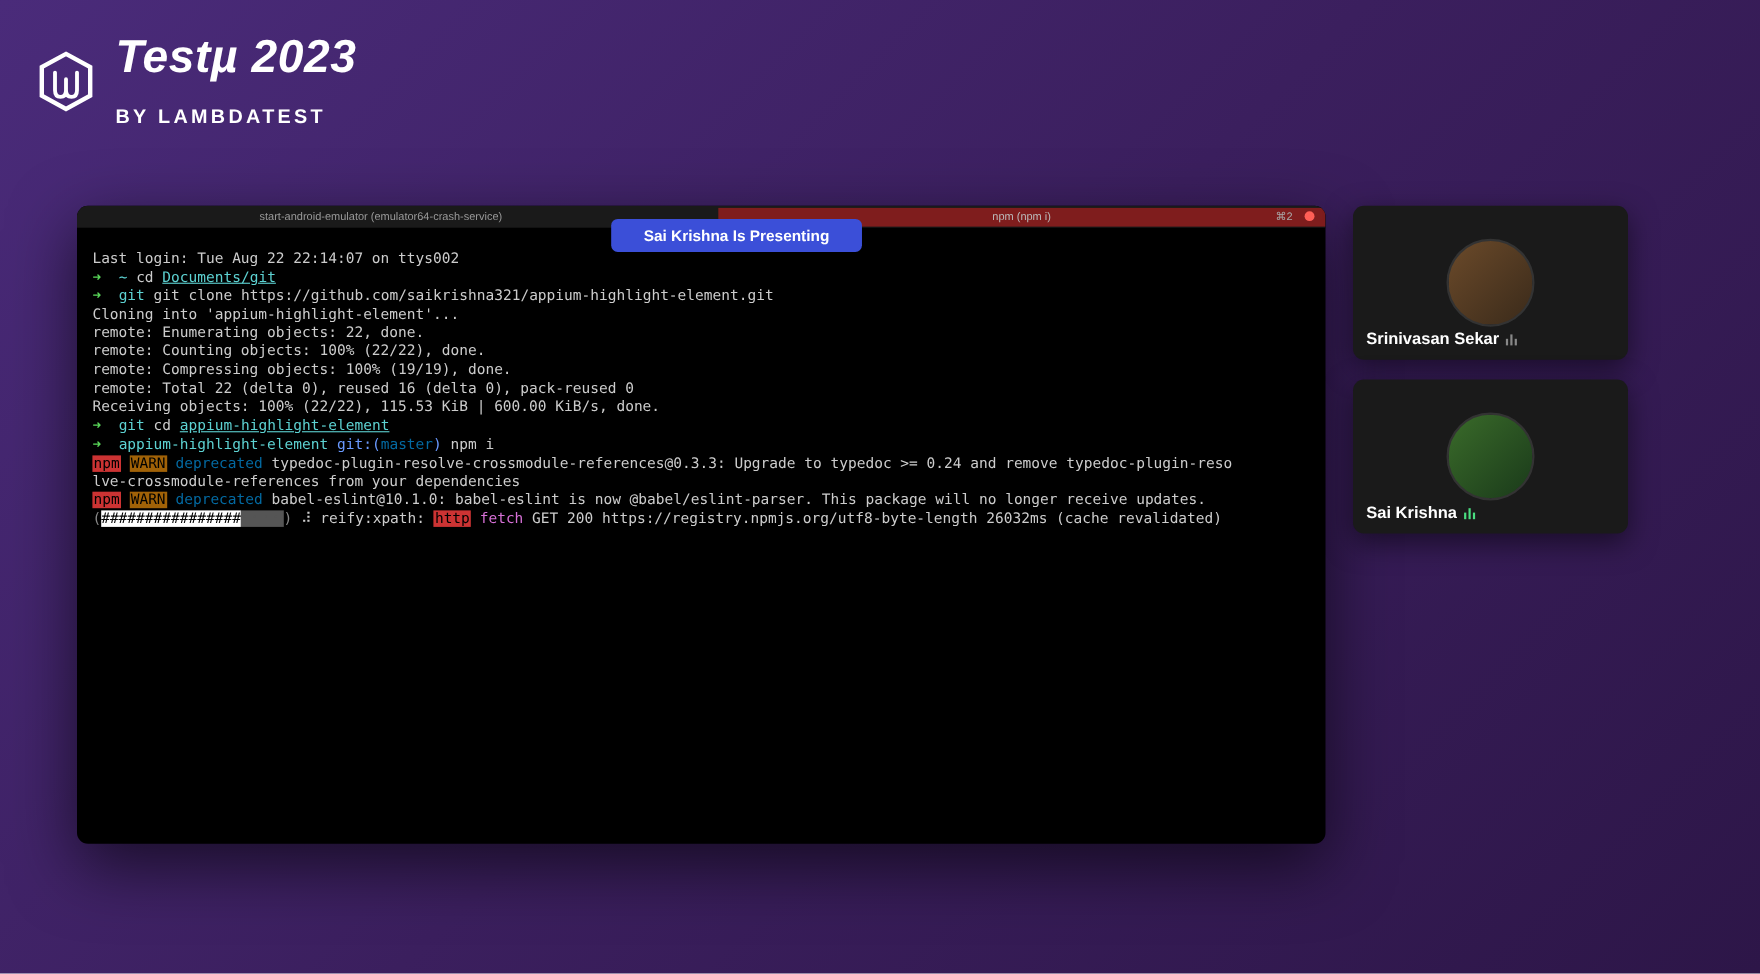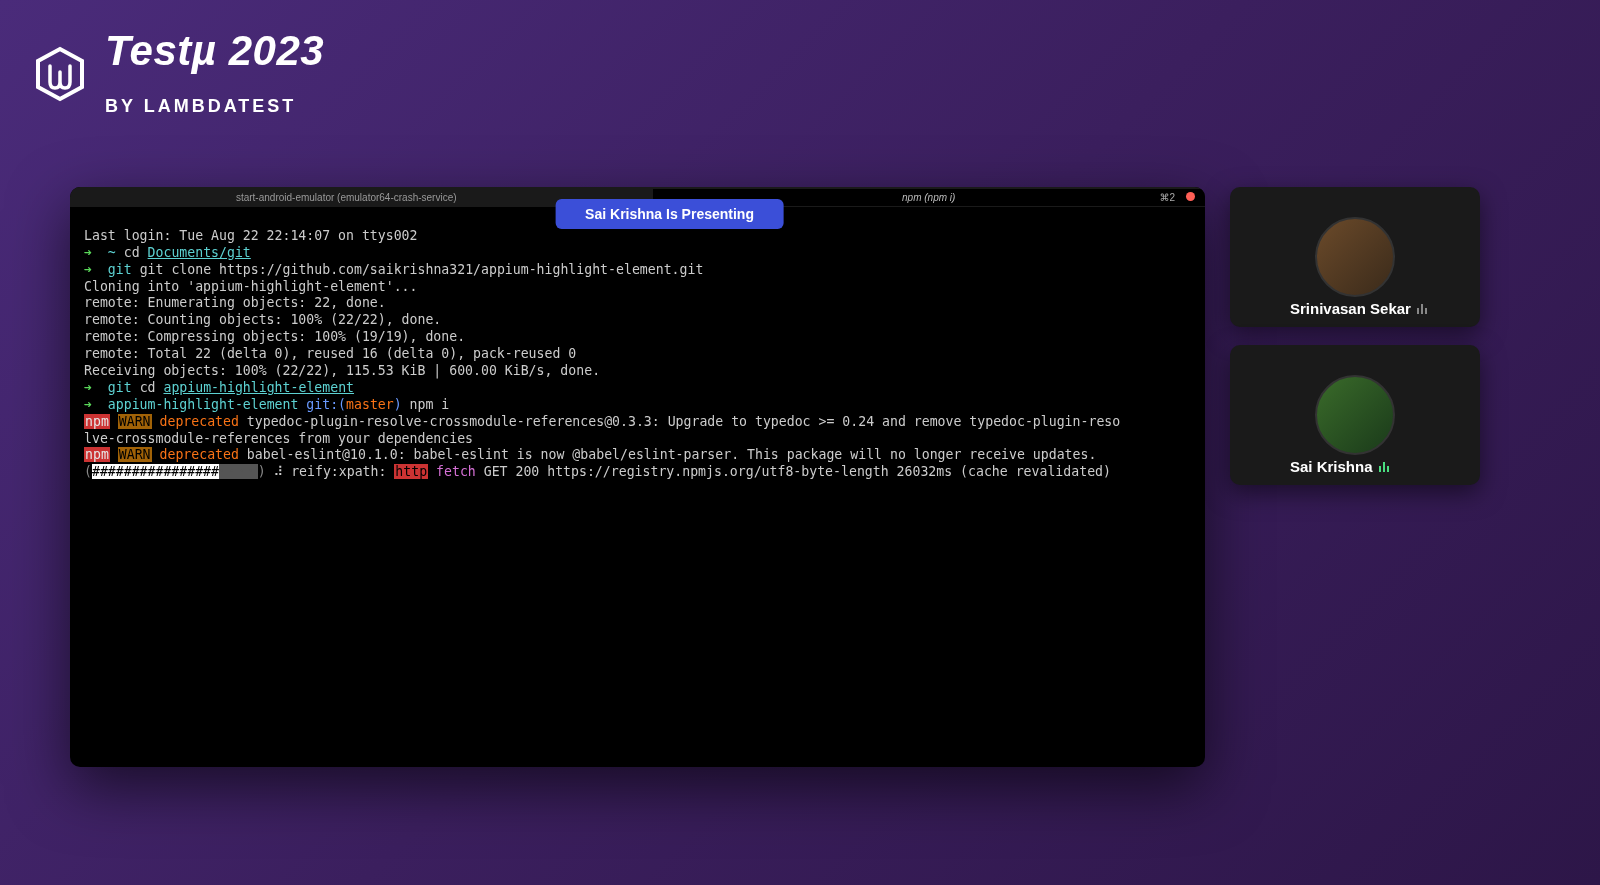--- a/index.html
+++ b/index.html
@@ -66,21 +66,21 @@
     font-size: 10px;
     color: #999;
     position: relative;
     gap: 30px;
   }
   .term-tab {
     flex: 1;
     text-align: center;
     padding: 3px 0;
   }
-  .term-tab.active { background: #000000; color: #bbb; font-style: italic; }
+  .term-tab.active { background: #7f1d1d; color: #bbb; }
   .term-shortcut {
     position: absolute;
     right: 30px;
     font-size: 10px;
     color: #aaa;
   }
   .close-dot {
     position: absolute;
     right: 10px;
     top: 5px;
@@ -105,25 +105,25 @@
     padding: 4px 14px;
     font-family: "Menlo", "Consolas", monospace;
     font-size: 13.2px;
     line-height: 1.28;
     color: #ccc;
     white-space: pre;
   }
   .arrow { color: #5ad85a; font-weight: bold; }
   .cyan { color: #5dd2d2; }
   .underline { text-decoration: underline; }
-  .badge-npm { background: #cc3333; color: #e5e5e5; padding: 0 1px; }
+  .badge-npm { background: #cc3333; color: #000000; padding: 0 1px; }
   .badge-warn { background: #a16207; color: #000; padding: 0 1px; }
   .badge-http { background: #cc3333; color: #000000; padding: 0 1px; }
   .magenta { color: #d670d6; }
-  .yellow { color: #f97316; }
+  .yellow { color: #0369a1; }
   .blue { color: #6a9aff; }
   .grey { color: #888; }
   .progress-fill { background: #fff; color: #000; }
   .progress-rest { background: #555; color: #555; }
   .side {
     display: flex;
     flex-direction: column;
     gap: 18px;
   }
   .video-tile {
@@ -149,21 +149,20 @@
   .tile-name {
     position: absolute;
     left: 12px;
     bottom: 10px;
     color: #fff;
     font-size: 15px;
     font-weight: 600;
     display: flex;
     align-items: center;
     gap: 6px;
-    margin-left: 48px;
   }
   .sound-bars { display: inline-flex; gap: 2px; align-items: flex-end; }
   .sound-bars span { width: 2px; background: #4ade80; }
   .sound-bars.muted span { background: #888; }
   .sb1{height:6px}.sb2{height:10px}.sb3{height:6px}
 </style>
 </head>
 <body>
 
 <svg class="bg-lines">

